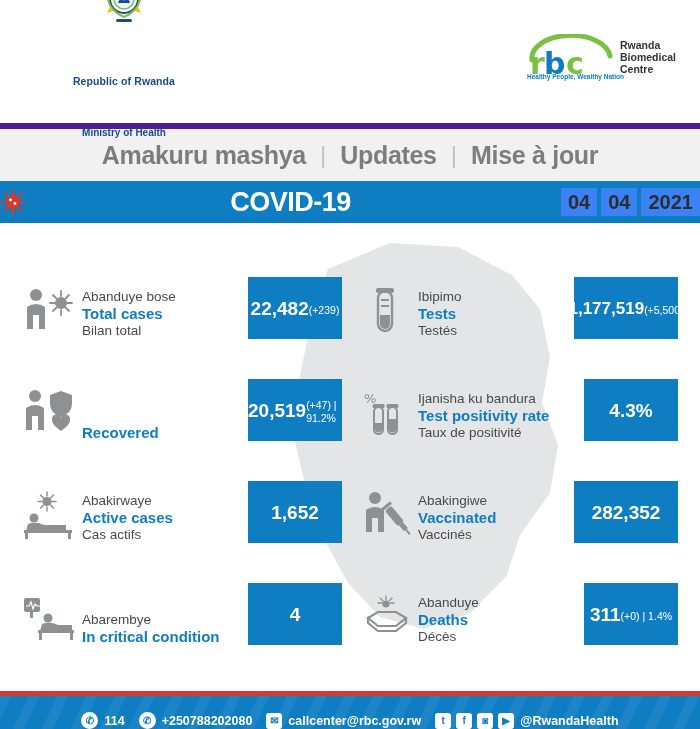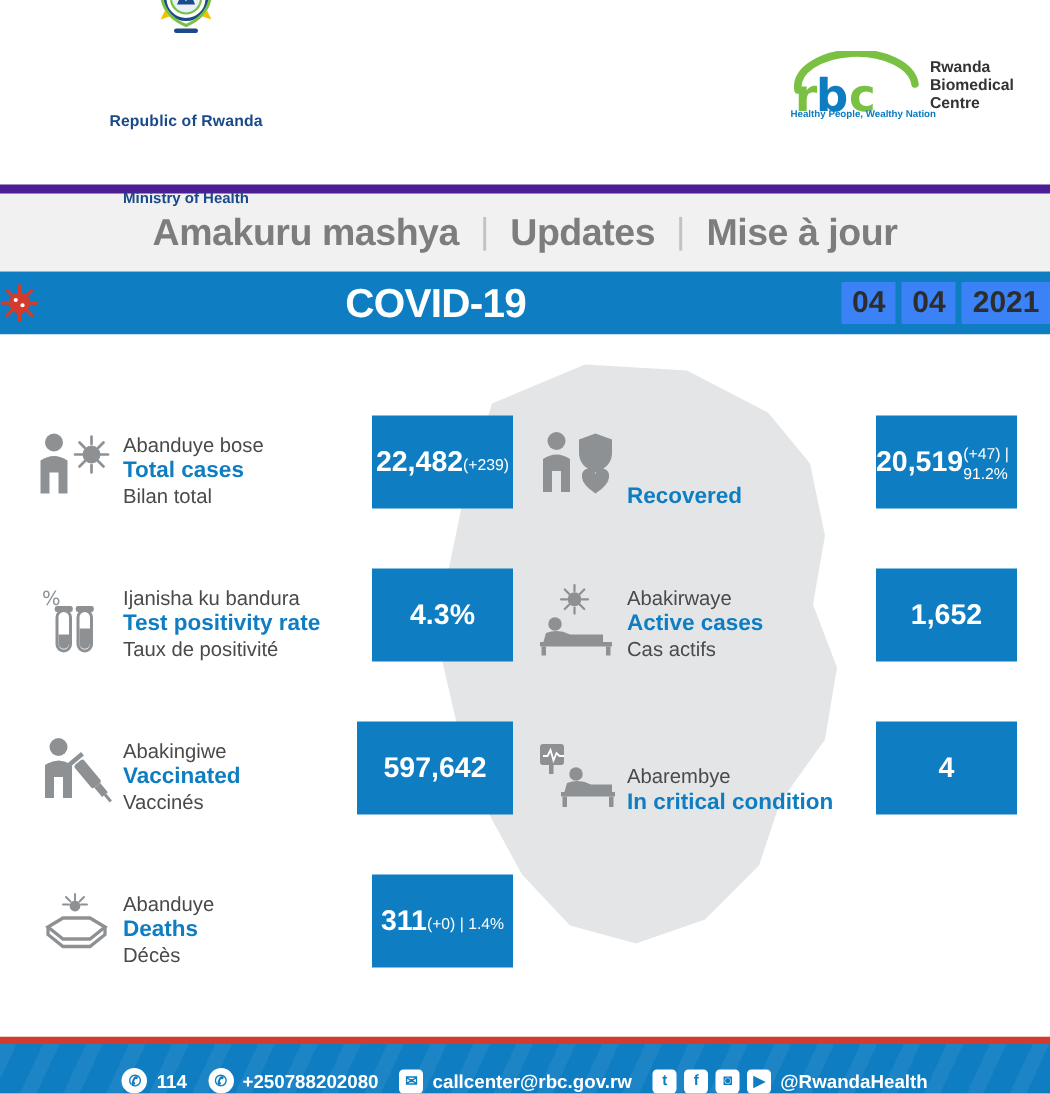--- a/index.html
+++ b/index.html
@@ -247,20 +247,40 @@
         <div class="lab-k">Abanduye bose</div>
         <div class="lab-e">Total cases</div>
         <div class="lab-f">Bilan total</div>
       </div>
       <div class="valuebox">
         <div class="val">22,482</div>
         <div class="sub">(+239)</div>
       </div>
     </div>
 
+    <div class="cell">
+      <div class="ico">
+        <svg viewBox="0 0 40 52" width="40" height="52">
+          <rect x="13" y="6" width="14" height="40" rx="7" fill="none" stroke="#8e9194" stroke-width="2.4"></rect>
+          <rect x="11" y="3" width="18" height="5" rx="2" fill="#8e9194"></rect>
+          <path d="M15 30 h10 v9 a5 5 0 0 1 -10 0z" fill="#8e9194"></path>
+          <rect x="16" y="14" width="8" height="2" fill="#8e9194"></rect>
+          <rect x="16" y="20" width="8" height="2" fill="#8e9194"></rect>
+        </svg>
+      </div>
+      <div class="labels">
+        <div class="lab-k">Ibipimo</div>
+        <div class="lab-e">Tests</div>
+        <div class="lab-f">Testés</div>
+      </div>
+      <div class="valuebox wide">
+        <div class="val small">1,177,519</div>
+        <div class="sub">(+5,500)</div>
+      </div>
+    </div>
 
     <div class="cell">
       <div class="ico">
         <svg viewBox="0 0 56 52" width="56" height="52">
           <circle cx="14" cy="9" r="6" fill="#8e9194"></circle>
           <path d="M5 21 q9-6 18 0 v22 h-6 v-14 h-6 v14 h-6z" fill="#8e9194"></path>
           <path d="M40 4 l11 4 v9 q0 9 -11 13 q-11-4 -11-13 v-9z" fill="#8e9194"></path>
           <path d="M40 44 q-9-6 -9-11 a4.5 4.5 0 0 1 9-2 a4.5 4.5 0 0 1 9 2 q0 5 -9 11z" fill="#8e9194"></path>
         </svg>
       </div>
@@ -340,21 +360,21 @@
             <rect x="32" y="12" width="12" height="3" fill="#8e9194"></rect>
           </g>
         </svg>
       </div>
       <div class="labels">
         <div class="lab-k">Abakingiwe</div>
         <div class="lab-e">Vaccinated</div>
         <div class="lab-f">Vaccinés</div>
       </div>
       <div class="valuebox wide">
-        <div class="val">597,642</div>
+        <div class="val">282,352</div>
         <div class="sub"></div>
       </div>
     </div>
 
     <div class="cell">
       <div class="ico">
         <svg viewBox="0 0 58 50" width="58" height="50">
           <rect x="4" y="6" width="16" height="14" rx="2" fill="#8e9194"></rect>
           <path d="M6 14 h3 l2-4 2 7 2-5 2 2 h3" fill="none" stroke="#fff" stroke-width="1.2"></path>
           <rect x="10" y="20" width="3" height="6" fill="#8e9194"></rect>

